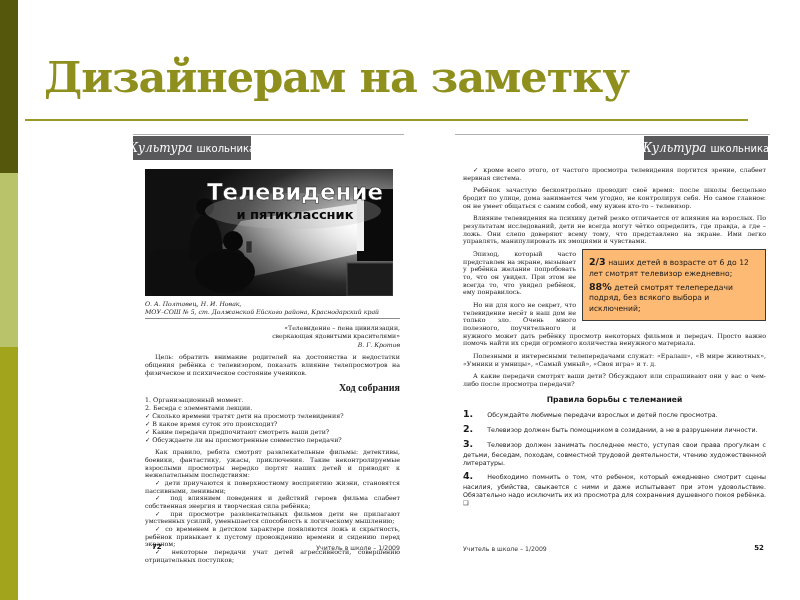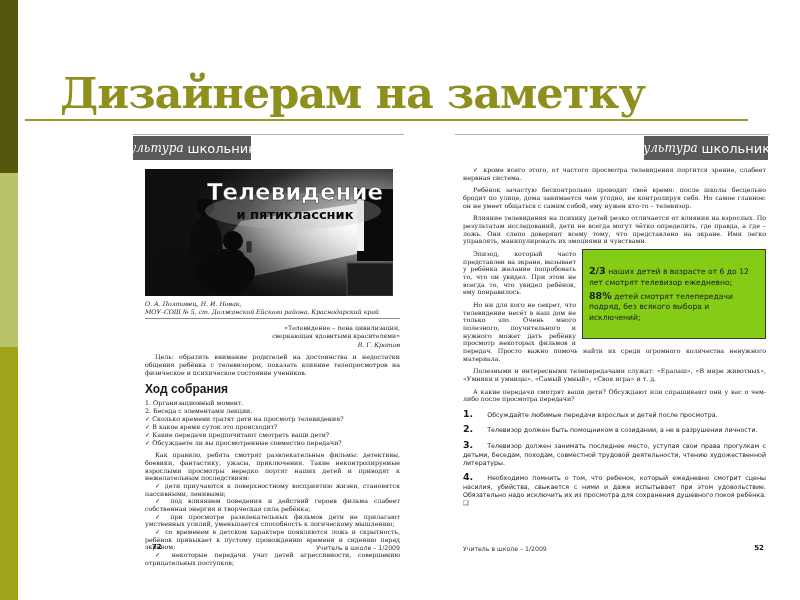--- a/index.html
+++ b/index.html
@@ -8,67 +8,67 @@
     overflow:hidden; font-family:"DejaVu Serif", serif; color:#1a1a1a;
   }
 
   
   .stripe { position:absolute; left:0; top:0; width:18px; height:600px; }
   .stripe-seg1 { height:173px; background:#55570c; }
   .stripe-seg2 { height:174px; background:#b9c36a; }
   .stripe-seg3 { height:253px; background:#a2a51c; }
 
   .slide-title {
-    position:absolute; left:44px; top:52px; margin:16px;
+    position:absolute; left:44px; top:52px; margin:0;
     font-family:"DejaVu Serif", serif; font-weight:bold;
     font-size:43px; color:#8f8f1e; white-space:nowrap; letter-spacing:-1px;
   }
   .title-rule { position:absolute; left:25px; top:119px; width:723px; height:2px; background:#9a9a28; }
 
   
   .page { position:absolute; top:134px; background:#fff; }
   .page-topline { position:absolute; top:0; left:0; right:0; height:1px; background:#b0b0b0; }
   .left-page  { left:133px; width:271px; height:420px; }
   .right-page { left:455px; width:315px; height:421px; }
 
   .tag-bar {
     position:absolute; top:2px; height:24px; background:#59595b; color:#fff;
     display:flex; align-items:center; justify-content:center; gap:4px;
   }
   .left-page  .tag-bar { left:0; width:118px; }
   .right-page .tag-bar { right:2px; width:124px; }
   .tag-script { font-family:"DejaVu Serif", serif; font-style:italic; font-size:12px; }
-  .tag-small  { font-family:"DejaVu Sans", sans-serif; font-size:13px; }
+  .tag-small  { font-family:"DejaVu Sans", sans-serif; font-size:10px; }
 
   
   .lp-body { position:absolute; top:30px; left:12px; right:4px; }
   .photo { display:block; width:248px; height:127px; margin-top:5px; background:#161616; }
   .authors { font-style:italic; font-size:6.2px; line-height:1.3; margin:4px 0 2px; }
   .authors-rule { height:1px; background:#8a8a8a; margin:2px 0 5px; }
   .epigraph { text-align:right; font-size:6.2px; line-height:1.3; margin:0; }
   .epigraph-author { text-align:right; font-size:6.2px; font-style:italic; margin:1px 0 0; }
   .body-par { font-size:6.3px; line-height:1.22; text-align:justify; margin:5px 0 0; text-indent:10px; }
-  .lp-heading { font-family:Liberation Sans, sans-serif; font-weight:bold; font-size:12px; text-align:left; margin:6px 0 3px; }
+  .lp-heading { font-family:Liberation Serif, serif; font-weight:bold; font-size:10px; text-align:right; margin:6px 0 3px; }
   .agenda-item { font-size:6.3px; line-height:1.25; margin:0; }
   .check-item { font-size:6.3px; line-height:1.22; text-align:justify; margin:0; text-indent:10px; }
 
   .page-footer {
     position:absolute; bottom:3px; left:19px; right:4px;
     display:flex; justify-content:space-between; align-items:flex-end;
     font-family:"DejaVu Sans", sans-serif; font-size:6.2px; color:#333;
   }
   .right-page .page-footer { left:8px; right:6px; }
   .page-num { font-weight:bold; font-size:7px; color:#111; }
 
   
   .rp-body { position:absolute; top:32px; left:8px; right:4px; }
   .rp-body .body-par:first-child { margin-top:0; }
   .stat-box {
-    float:right; width:170px; border:1px solid #3a3a3a; background:#84cc16;
-    padding:14px 6px; margin:4px 0 4px 6px;
+    float:right; width:170px; border:1px solid #3a3a3a; background:#fdba74;
+    padding:5px 6px; margin:4px 0 4px 6px;
     font-family:"DejaVu Sans", sans-serif; font-size:7.6px; line-height:1.42;
   }
   .stat { margin:0; }
   .stat b { font-size:9.5px; letter-spacing:0; }
 
   .rules { clear:both; padding-top:5px; font-family:"DejaVu Sans", sans-serif; }
   .rules-heading { font-weight:bold; font-size:7.6px; text-align:center; margin:2px 0 4px; }
   .rule { font-size:6.3px; line-height:1.3; text-align:justify; margin:0 0 3px; }
   .rule b { font-size:9.5px; margin-right:14px; }
 </style>
@@ -179,20 +179,21 @@
       <p class="stat"><b>2/3</b> <span>наших детей в возрасте от 6 до 12 лет смотрят телевизор ежедневно;</span></p>
       <p class="stat"><b>88%</b> <span>детей смотрят телепередачи подряд, без всякого выбора и исключений;</span></p>
     </div>
 
     <p class="body-par">Эпизод, который часто представлен на экране, вызывает у ребёнка желание попробовать то, что он увидел. При этом не всегда то, что увидел ребёнок, ему понравилось.</p>
     <p class="body-par">Но ни для кого не секрет, что телевидение несёт в наш дом не только зло. Очень много полезного, поучительного и нужного может дать ребёнку просмотр некоторых фильмов и передач. Просто важно помочь найти их среди огромного количества ненужного материала.</p>
     <p class="body-par">Полезными и интересными телепередачами служат: «Ералаш», «В мире животных», «Умники и умницы», «Самый умный», «Своя игра» и т. д.</p>
     <p class="body-par">А какие передачи смотрят ваши дети? Обсуждают или спрашивают они у вас о чем-либо после просмотра передачи?</p>
 
     <div class="rules">
+      <h3 class="rules-heading">Правила борьбы с телеманией</h3>
       <p class="rule"><b>1.</b><span>Обсуждайте любимые передачи взрослых и детей после просмотра.</span></p>
       <p class="rule"><b>2.</b><span>Телевизор должен быть помощником в созидании, а не в разрушении личности.</span></p>
       <p class="rule"><b>3.</b><span>Телевизор должен занимать последнее место, уступая свои права прогулкам с детьми, беседам, походам, совместной трудовой деятельности, чтению художественной литературы.</span></p>
       <p class="rule"><b>4.</b><span>Необходимо помнить о том, что ребенок, который ежедневно смотрит сцены насилия, убийства, свыкается с ними и даже испытывает при этом удовольствие. Обязательно надо исключить их из просмотра для сохранения душевного покоя ребёнка. ❑</span></p>
     </div>
   </div>
 
   <div class="page-footer">
     <span>Учитель в школе – 1/2009</span>
     <span class="page-num">52</span>

